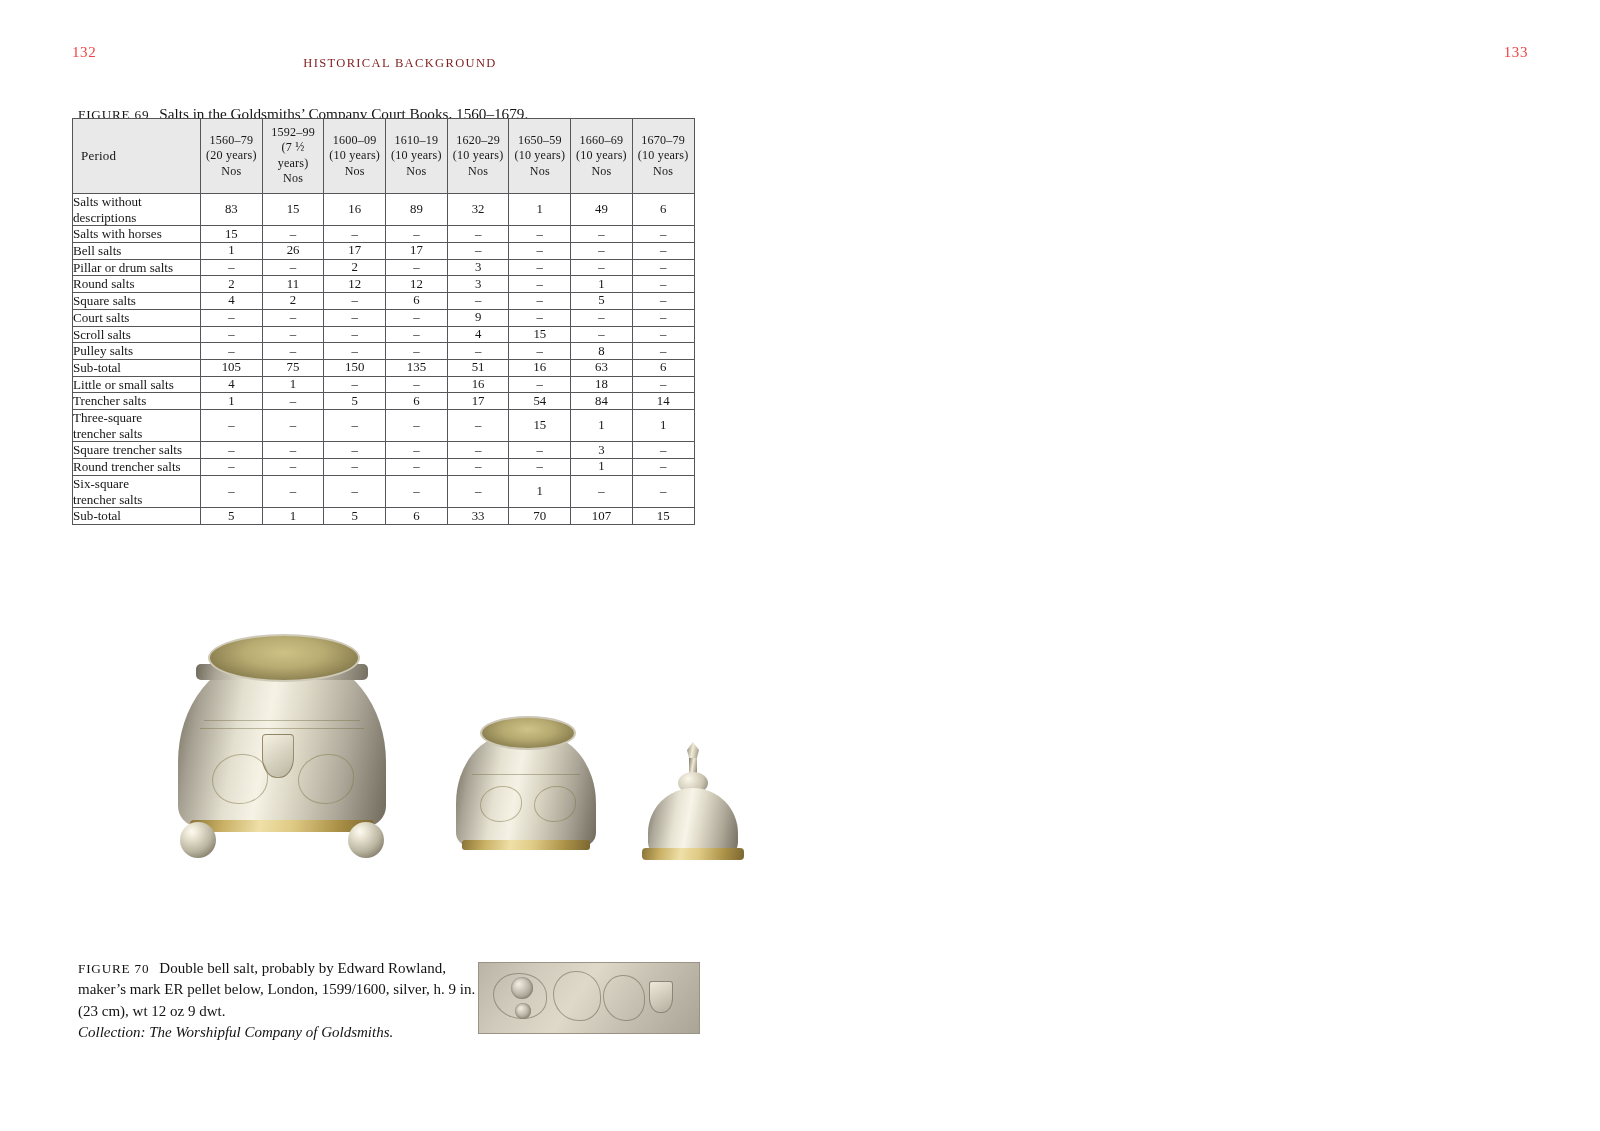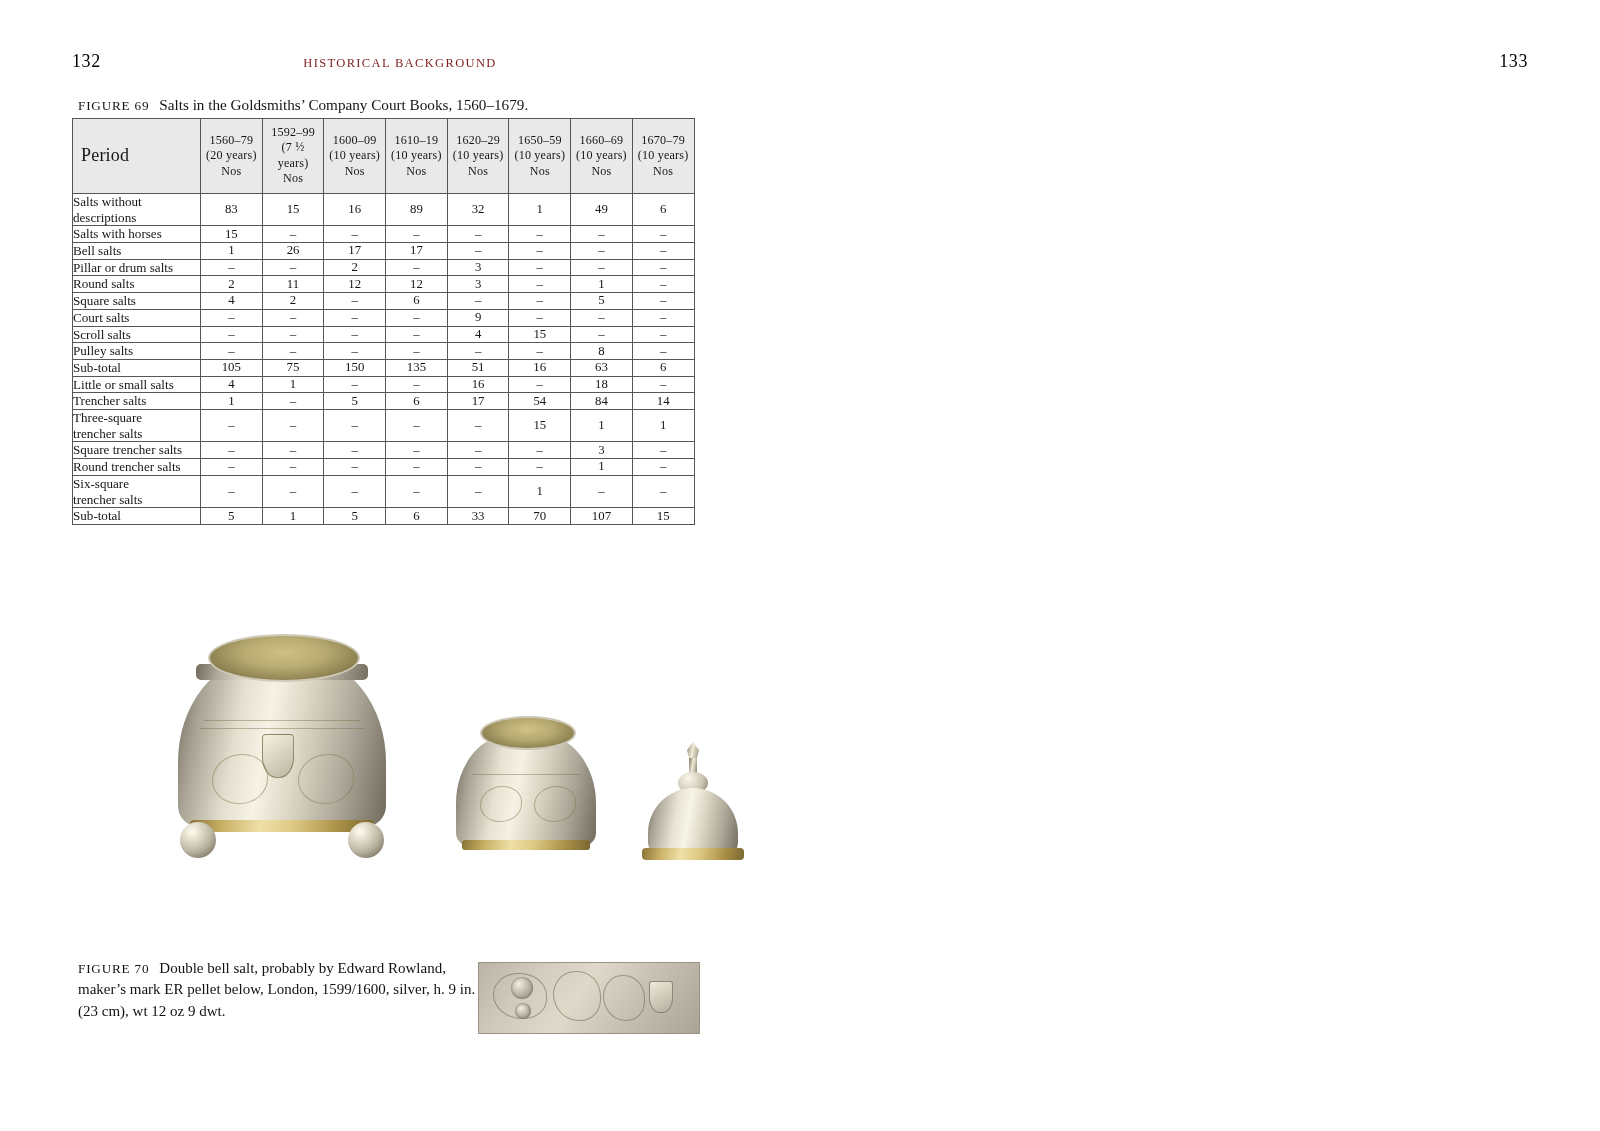--- a/index.html
+++ b/index.html
@@ -19,29 +19,29 @@
   
   .runhead{
     position:absolute;top:56px;
     font-size:12.5px;letter-spacing:1.35px;
     font-variant:small-caps;
     color:#7f1d1d;
     white-space:nowrap;
   }
   .folio{
     position:absolute;top:44px;
-    font-size:18px;letter-spacing:.6px;color:#000000;margin-top:7px;
+    font-size:15px;letter-spacing:.6px;color:#ef4444;
   }
   #folio-left{left:72px;}
   #runhead-left{left:0;width:800px;text-align:center;}
   #folio-right{right:72px;}
 
   
   .fig-caption-top{
-    position:absolute;left:78px;top:95px;width:640px;
+    position:absolute;left:78px;top:104px;width:640px;
     font-size:15.2px;line-height:1.35;color:#141414;
   }
   .fig-label{
     font-variant:small-caps;letter-spacing:.8px;font-size:13.2px;
     margin-right:10px;
   }
 
   
   .tbl-wrap{position:absolute;left:72px;top:118px;width:622px;}
   table.salts{
@@ -59,21 +59,21 @@
   table.salts thead th{
     background:#e9e9ea;
     font-weight:normal;
     line-height:1.28;
     padding:6px 4px 6px 4px;
     font-size:12.1px;
     letter-spacing:.2px;
   }
   table.salts thead th.period-head{
     text-align:left;padding-left:8px;vertical-align:middle;
-    font-size:18px;
+    font-size:13px;
   }
   col.c-label{width:128px;}
   col.c-num{width:61.7px;}
   td.rowlabel{
     text-align:left;padding:3.5px 4px 3.5px 8px;
     font-size:13.1px;line-height:1.2;
   }
   td.num{text-align:center;font-size:12.8px;padding:3.5px 2px;}
   tr.subtotal td{font-size:12.9px;}
   tr.subtotal td.rowlabel{font-size:13.1px;}
@@ -485,20 +485,21 @@
         <div class="tip"></div>
         <div class="stem"></div>
         <div class="knop"></div>
         <div class="dome2"></div>
         <div class="rim gilt-band"></div>
       </div>
     </div>
 
     <div class="fig-caption-70">
       <span class="fig-label">FIGURE 70</span><span>Double bell salt, probably by Edward Rowland, maker’s mark ER pellet below, London, 1599/1600, silver, h. 9 in. (23 cm), wt 12 oz 9 dwt.</span>
+      <div class="ital">Collection: The Worshipful Company of Goldsmiths.</div>
     </div>
 
     <div class="detail-strip">
       <div class="ornament" style="left:14px;top:10px;width:52px;height:44px;"></div>
       <div class="ornament" style="left:74px;top:8px;width:46px;height:48px;"></div>
       <div class="punch" style="left:32px;top:14px;width:22px;height:22px;"></div>
       <div class="punch" style="left:36px;top:40px;width:16px;height:16px;"></div>
       <div class="shield" style="left:170px;top:18px;width:22px;height:30px;"></div>
       <div class="ornament" style="left:124px;top:12px;width:40px;height:44px;"></div>
     </div>

